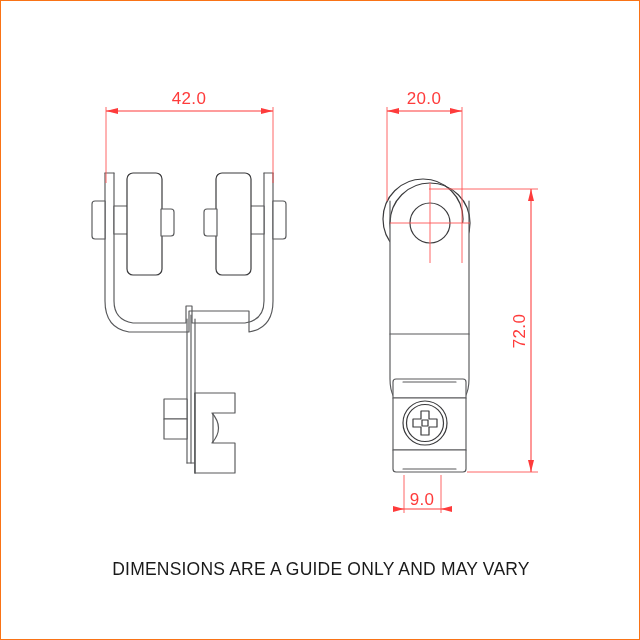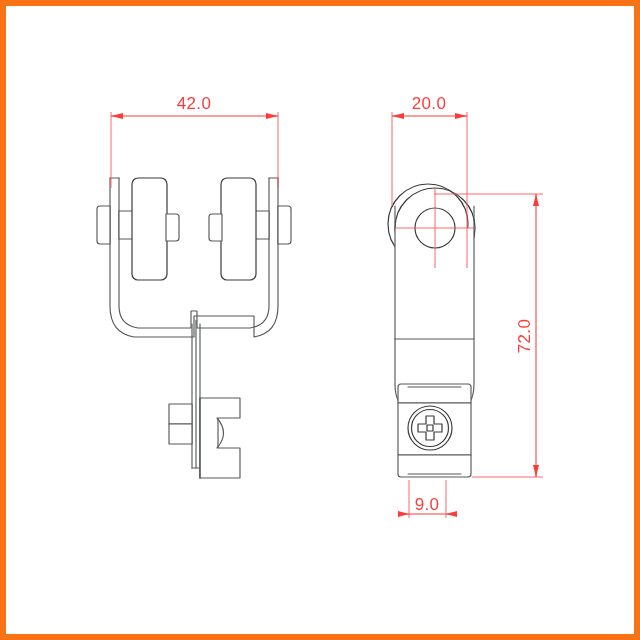--- a/index.html
+++ b/index.html
@@ -5,21 +5,21 @@
   html, body {
     margin: 0;
     padding: 0;
     background: #ffffff;
   }
   #page {
     position: relative;
     width: 640px;
     height: 640px;
     background: #ffffff;
-    border: 6px solid #f97316;
+    border: 1px solid #f97316;
     box-sizing: border-box;
     overflow: hidden;
     font-family: "Liberation Sans", sans-serif;
   }
   #drawing {
     position: absolute;
     left: 0;
     top: 0;
     width: 640px;
     height: 640px;
@@ -253,14 +253,15 @@
       <text class="dim-text" x="421" y="504" text-anchor="middle">9.0</text>
     </g>
 
     <g>
       <path class="dim-thin" d="M 389 222 L 469 222"></path>
       <path class="dim-thin" d="M 429 182 L 429 262"></path>
     </g>
 
   </svg>
 
+  <div class="caption">DIMENSIONS ARE A GUIDE ONLY AND MAY VARY</div>
 
 </div>
 
 </body></html>

